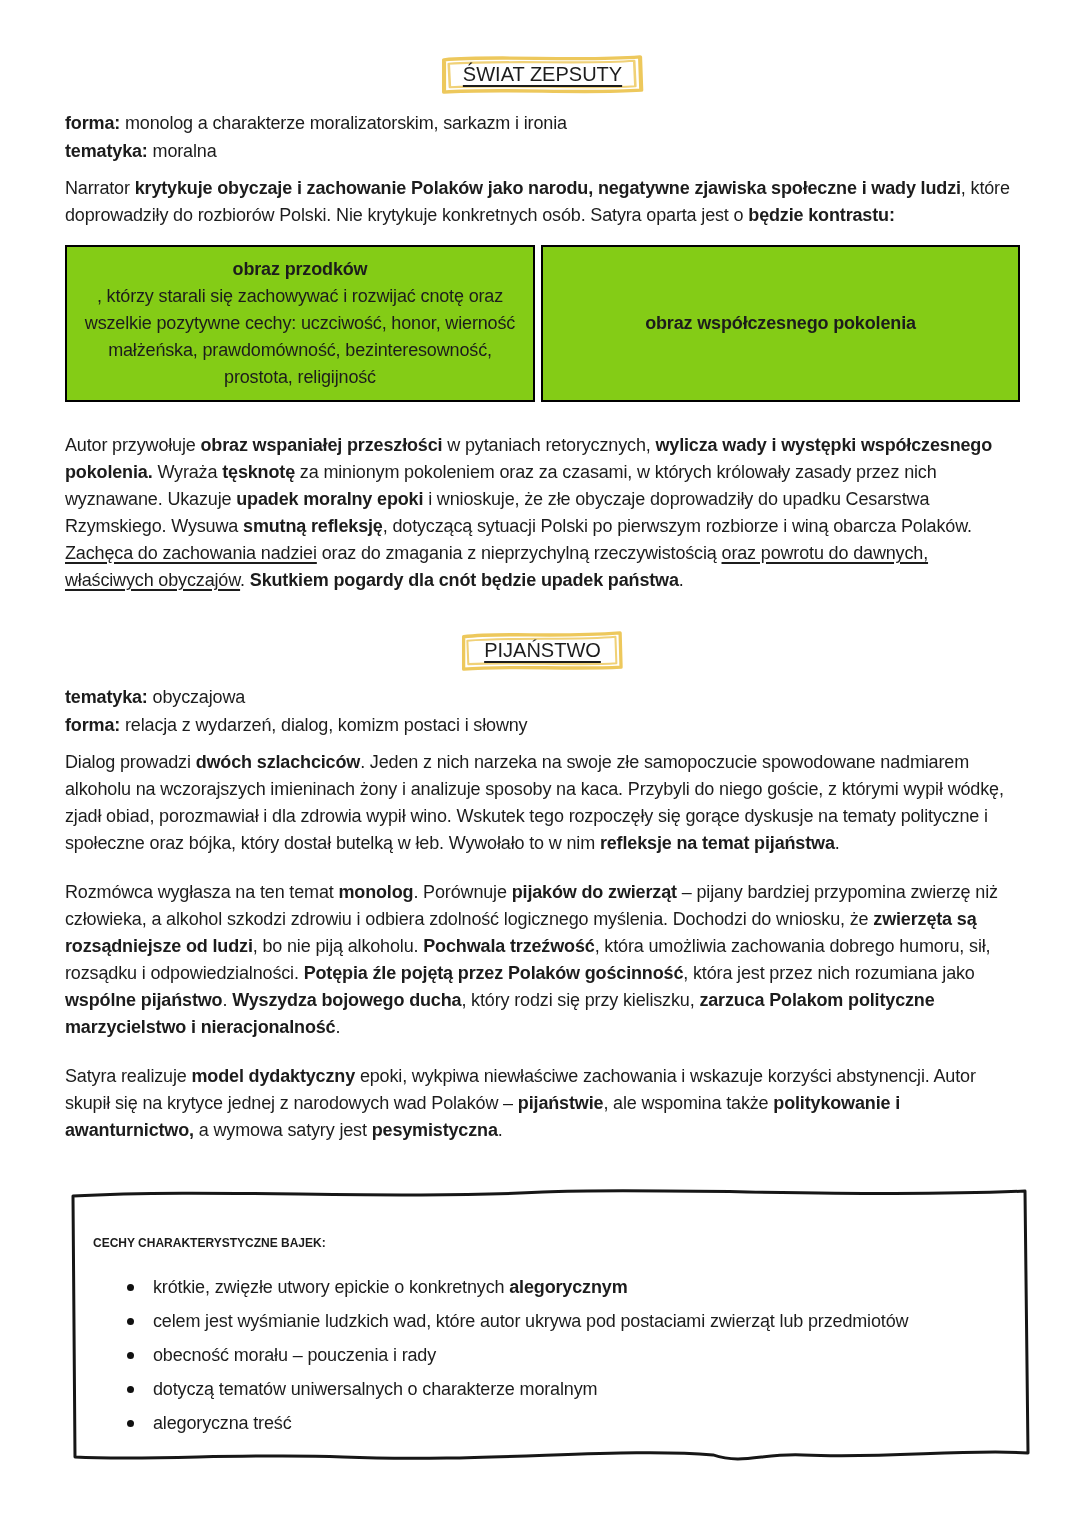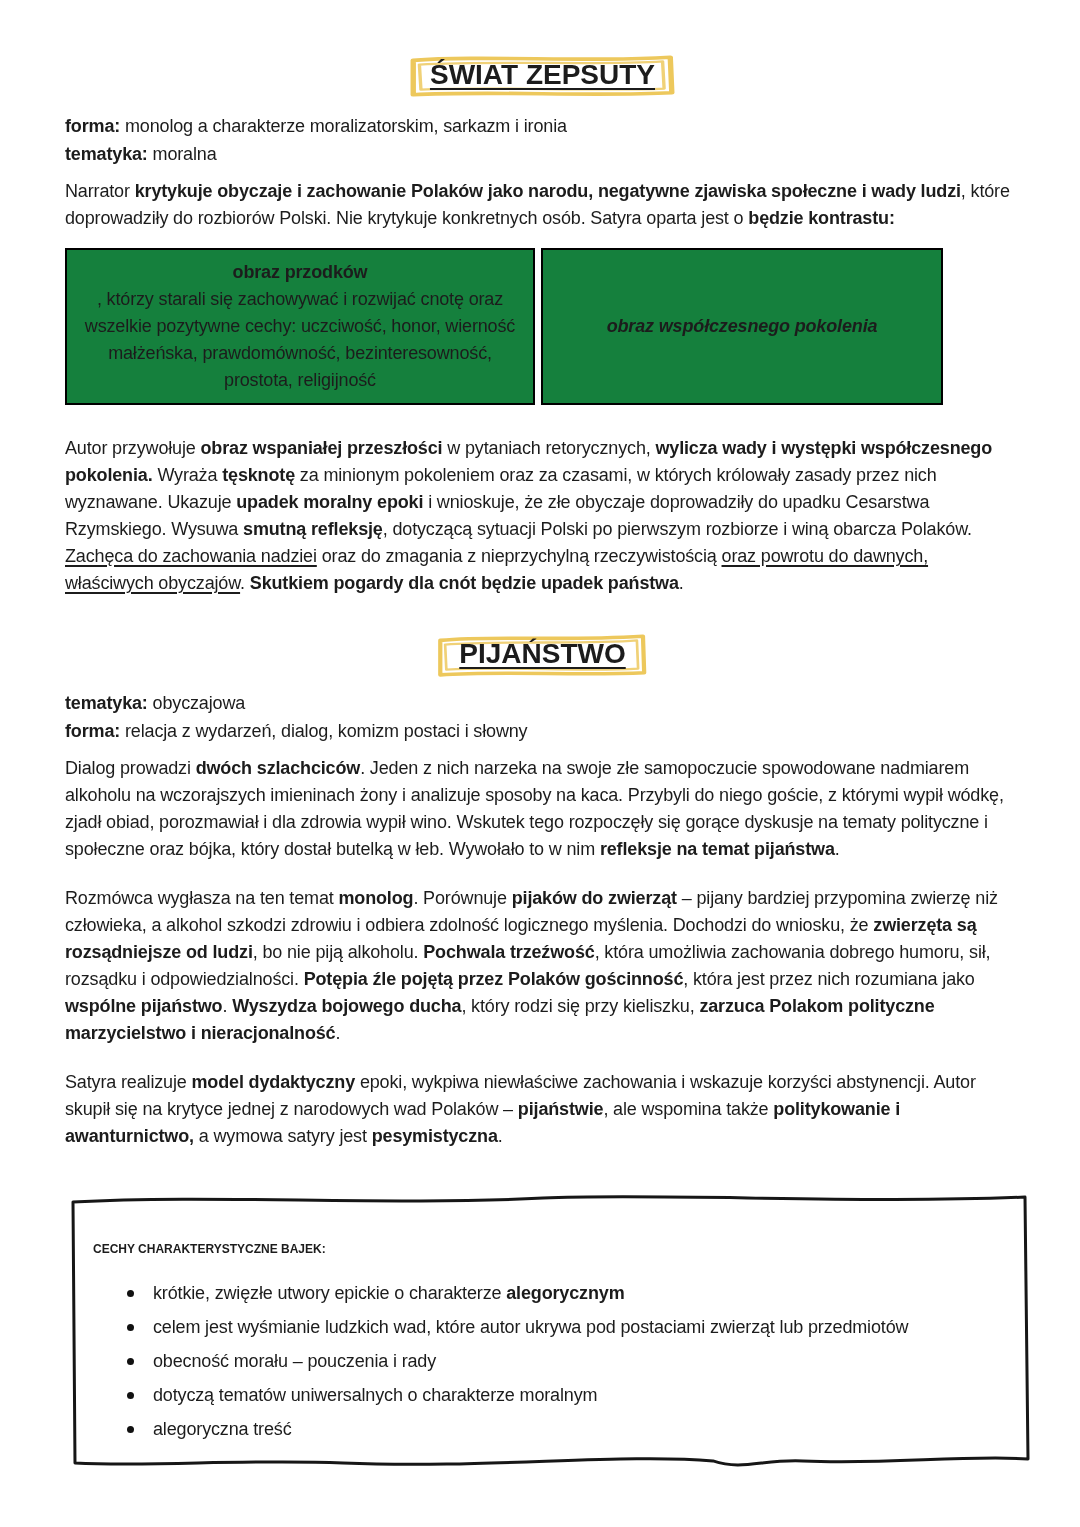--- a/index.html
+++ b/index.html
@@ -18,38 +18,38 @@
   .title-wrap { text-align:center; }
   .title-wrap.first { margin-bottom:12px; }
   .title-wrap.second { margin-top:34px; margin-bottom:10px; }
   .title-box {
     position:relative; display:inline-block; padding:9px 26px 8px;
   }
   .title-box svg.sketch {
     position:absolute; inset:0; width:100%; height:100%; overflow:visible;
   }
   .title-text {
-    position:relative; font-weight:700; font-size:28px; letter-spacing:0;
+    position:relative; font-weight:400; font-size:20px; letter-spacing:0;
     text-decoration:underline; text-decoration-thickness:2px; text-underline-offset:4px;
   }
 
   .meta { margin-bottom:10px; }
   .meta-line { line-height:28px; }
 
   p.para { margin-top:10px; }
   p.para-author { margin-top:30px; }
   p.para-gap { margin-top:22px; }
 
   .compare { display:flex; gap:6px; margin-top:16px; }
   .compare .cbox {
-    border:2px solid #000; background:#15803d; text-align:center;
+    border:2px solid #000; background:#84cc16; text-align:center;
     padding:9px 14px; display:flex; flex-direction:column; justify-content:center;
   }
   .cbox.left  { width:470px; }
-  .cbox.right { width:402px;font-style:italic; }
+  .cbox.right { width:479px; }
 
   .features {
     position:relative; margin-top:40px; margin-left:-2px;
     width:972px; min-height:290px; padding:46px 40px 34px 30px;
   }
   .features svg.sketch { position:absolute; inset:0; width:100%; height:100%; overflow:visible; }
   .features-inner { position:relative; }
   .features-heading { font-weight:700; font-size:12px; letter-spacing:0; margin-bottom:16px; }
   .features-list { list-style:none; margin-left:32px; }
   .features-list li { position:relative; padding-left:28px; margin-bottom:5px; line-height:29px; }
@@ -119,21 +119,21 @@
   <p class="para para-gap"><span>Rozmówca wygłasza na ten temat </span><span class="b">monolog</span><span>. Porównuje </span><span class="b">pijaków do zwierząt</span><span> – pijany bardziej przypomina zwierzę niż człowieka, a alkohol szkodzi zdrowiu i odbiera zdolność logicznego myślenia. Dochodzi do wniosku, że </span><span class="b">zwierzęta są rozsądniejsze od ludzi</span><span>, bo nie piją alkoholu. </span><span class="b">Pochwala trzeźwość</span><span>, która umożliwia zachowania dobrego humoru, sił, rozsądku i odpowiedzialności. </span><span class="b">Potępia źle pojętą przez Polaków gościnność</span><span>, która jest przez nich rozumiana jako </span><span class="b">wspólne pijaństwo</span><span>. </span><span class="b">Wyszydza bojowego ducha</span><span>, który rodzi się przy kieliszku, </span><span class="b">zarzuca Polakom polityczne marzycielstwo i nieracjonalność</span><span>.</span></p>
   <p class="para para-gap"><span>Satyra realizuje </span><span class="b">model dydaktyczny</span><span> epoki, wykpiwa niewłaściwe zachowania i wskazuje korzyści abstynencji. Autor skupił się na krytyce jednej z narodowych wad Polaków – </span><span class="b">pijaństwie</span><span>, ale wspomina także </span><span class="b">politykowanie i awanturnictwo,</span><span> a wymowa satyry jest </span><span class="b">pesymistyczna</span><span>.</span></p>
 
   <div class="features">
     <svg class="sketch" viewBox="0 0 972 292" preserveAspectRatio="none">
       <path d="M10,12 C150,4 320,16 480,8 C600,3 800,14 962,7 L965,268 C900,264 820,274 740,270 C700,268 680,280 650,270 C560,262 420,278 280,272 C180,268 90,276 12,272 Z" stroke="#161616" stroke-width="3" fill="none" stroke-linejoin="round"></path>
     </svg>
     <div class="features-inner">
       <div class="features-heading">CECHY CHARAKTERYSTYCZNE BAJEK:</div>
       <ul class="features-list">
-        <li><span class="dot"></span><span><span>krótkie, zwięzłe utwory epickie o charakterze </span><span class="b">alegorycznym</span></span></li>
+        <li><span class="dot"></span><span><span>krótkie, zwięzłe utwory epickie o konkretnych </span><span class="b">alegorycznym</span></span></li>
         <li><span class="dot"></span><span><span>celem jest wyśmianie ludzkich wad, które autor ukrywa pod postaciami zwierząt lub przedmiotów</span></span></li>
         <li><span class="dot"></span><span><span>obecność morału – pouczenia i rady</span></span></li>
         <li><span class="dot"></span><span><span>dotyczą tematów uniwersalnych o charakterze moralnym</span></span></li>
         <li><span class="dot"></span><span><span>alegoryczna treść</span></span></li>
       </ul>
     </div>
   </div>
 
 </div>
 

